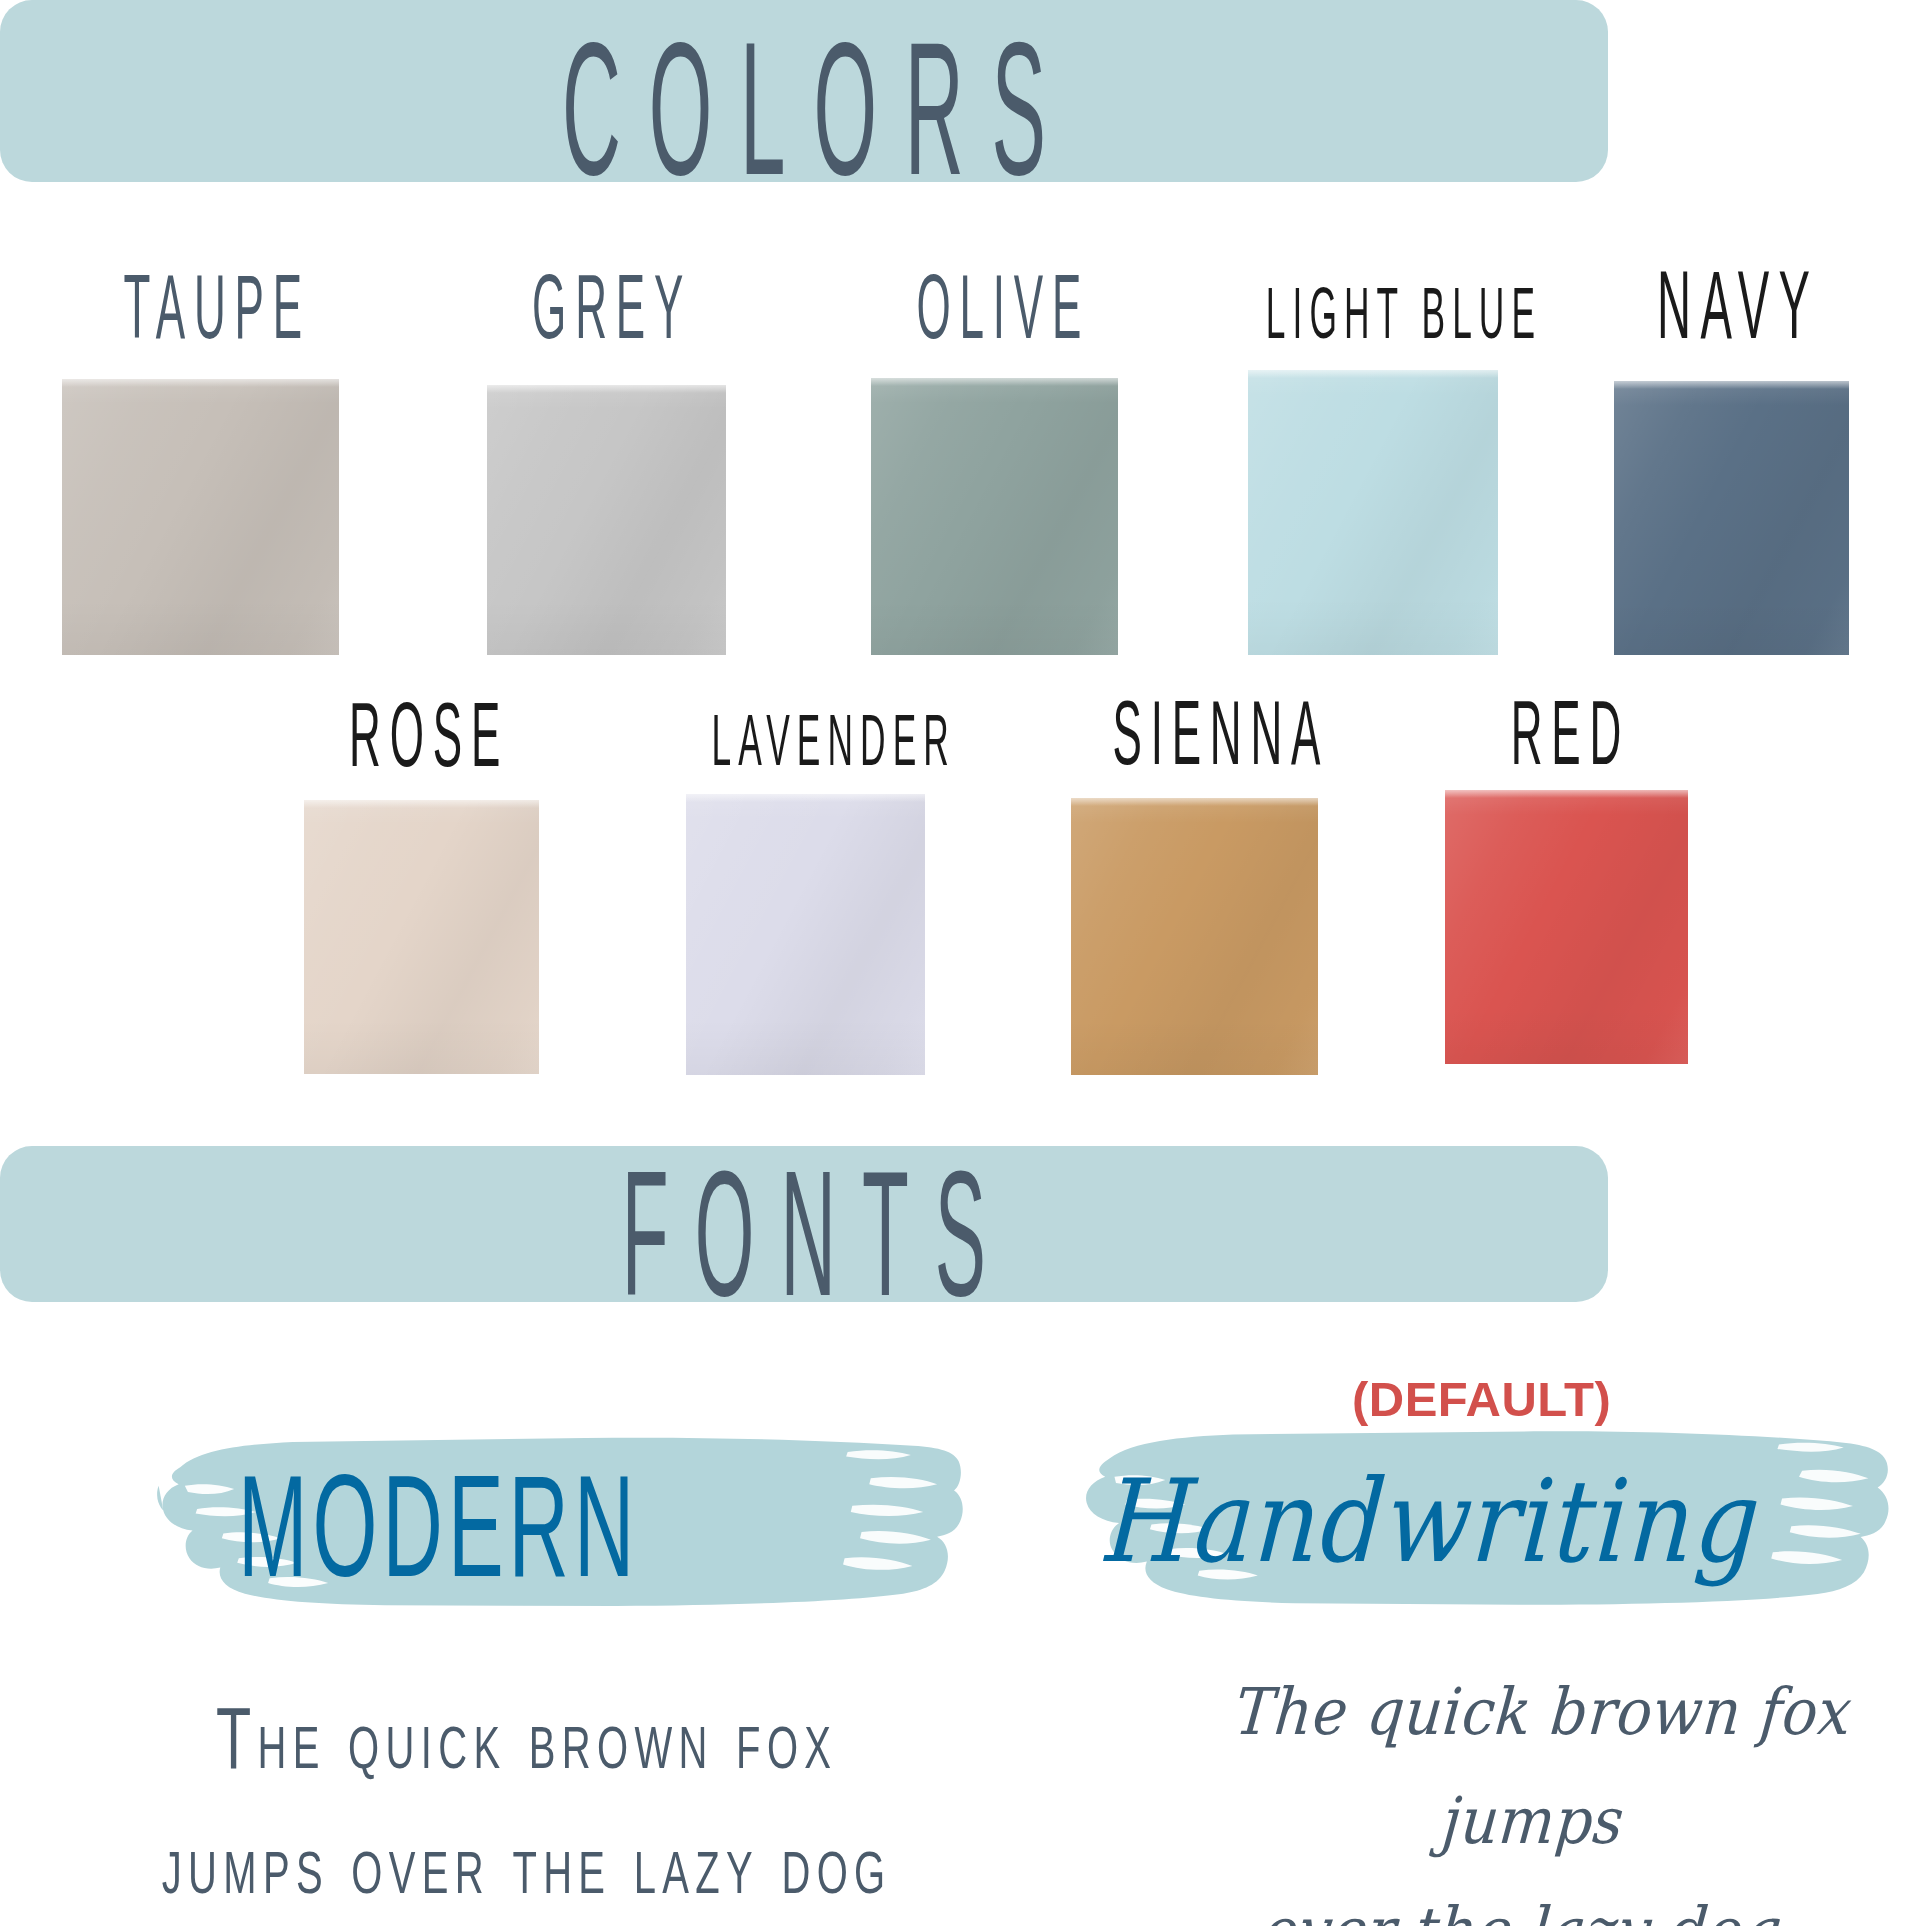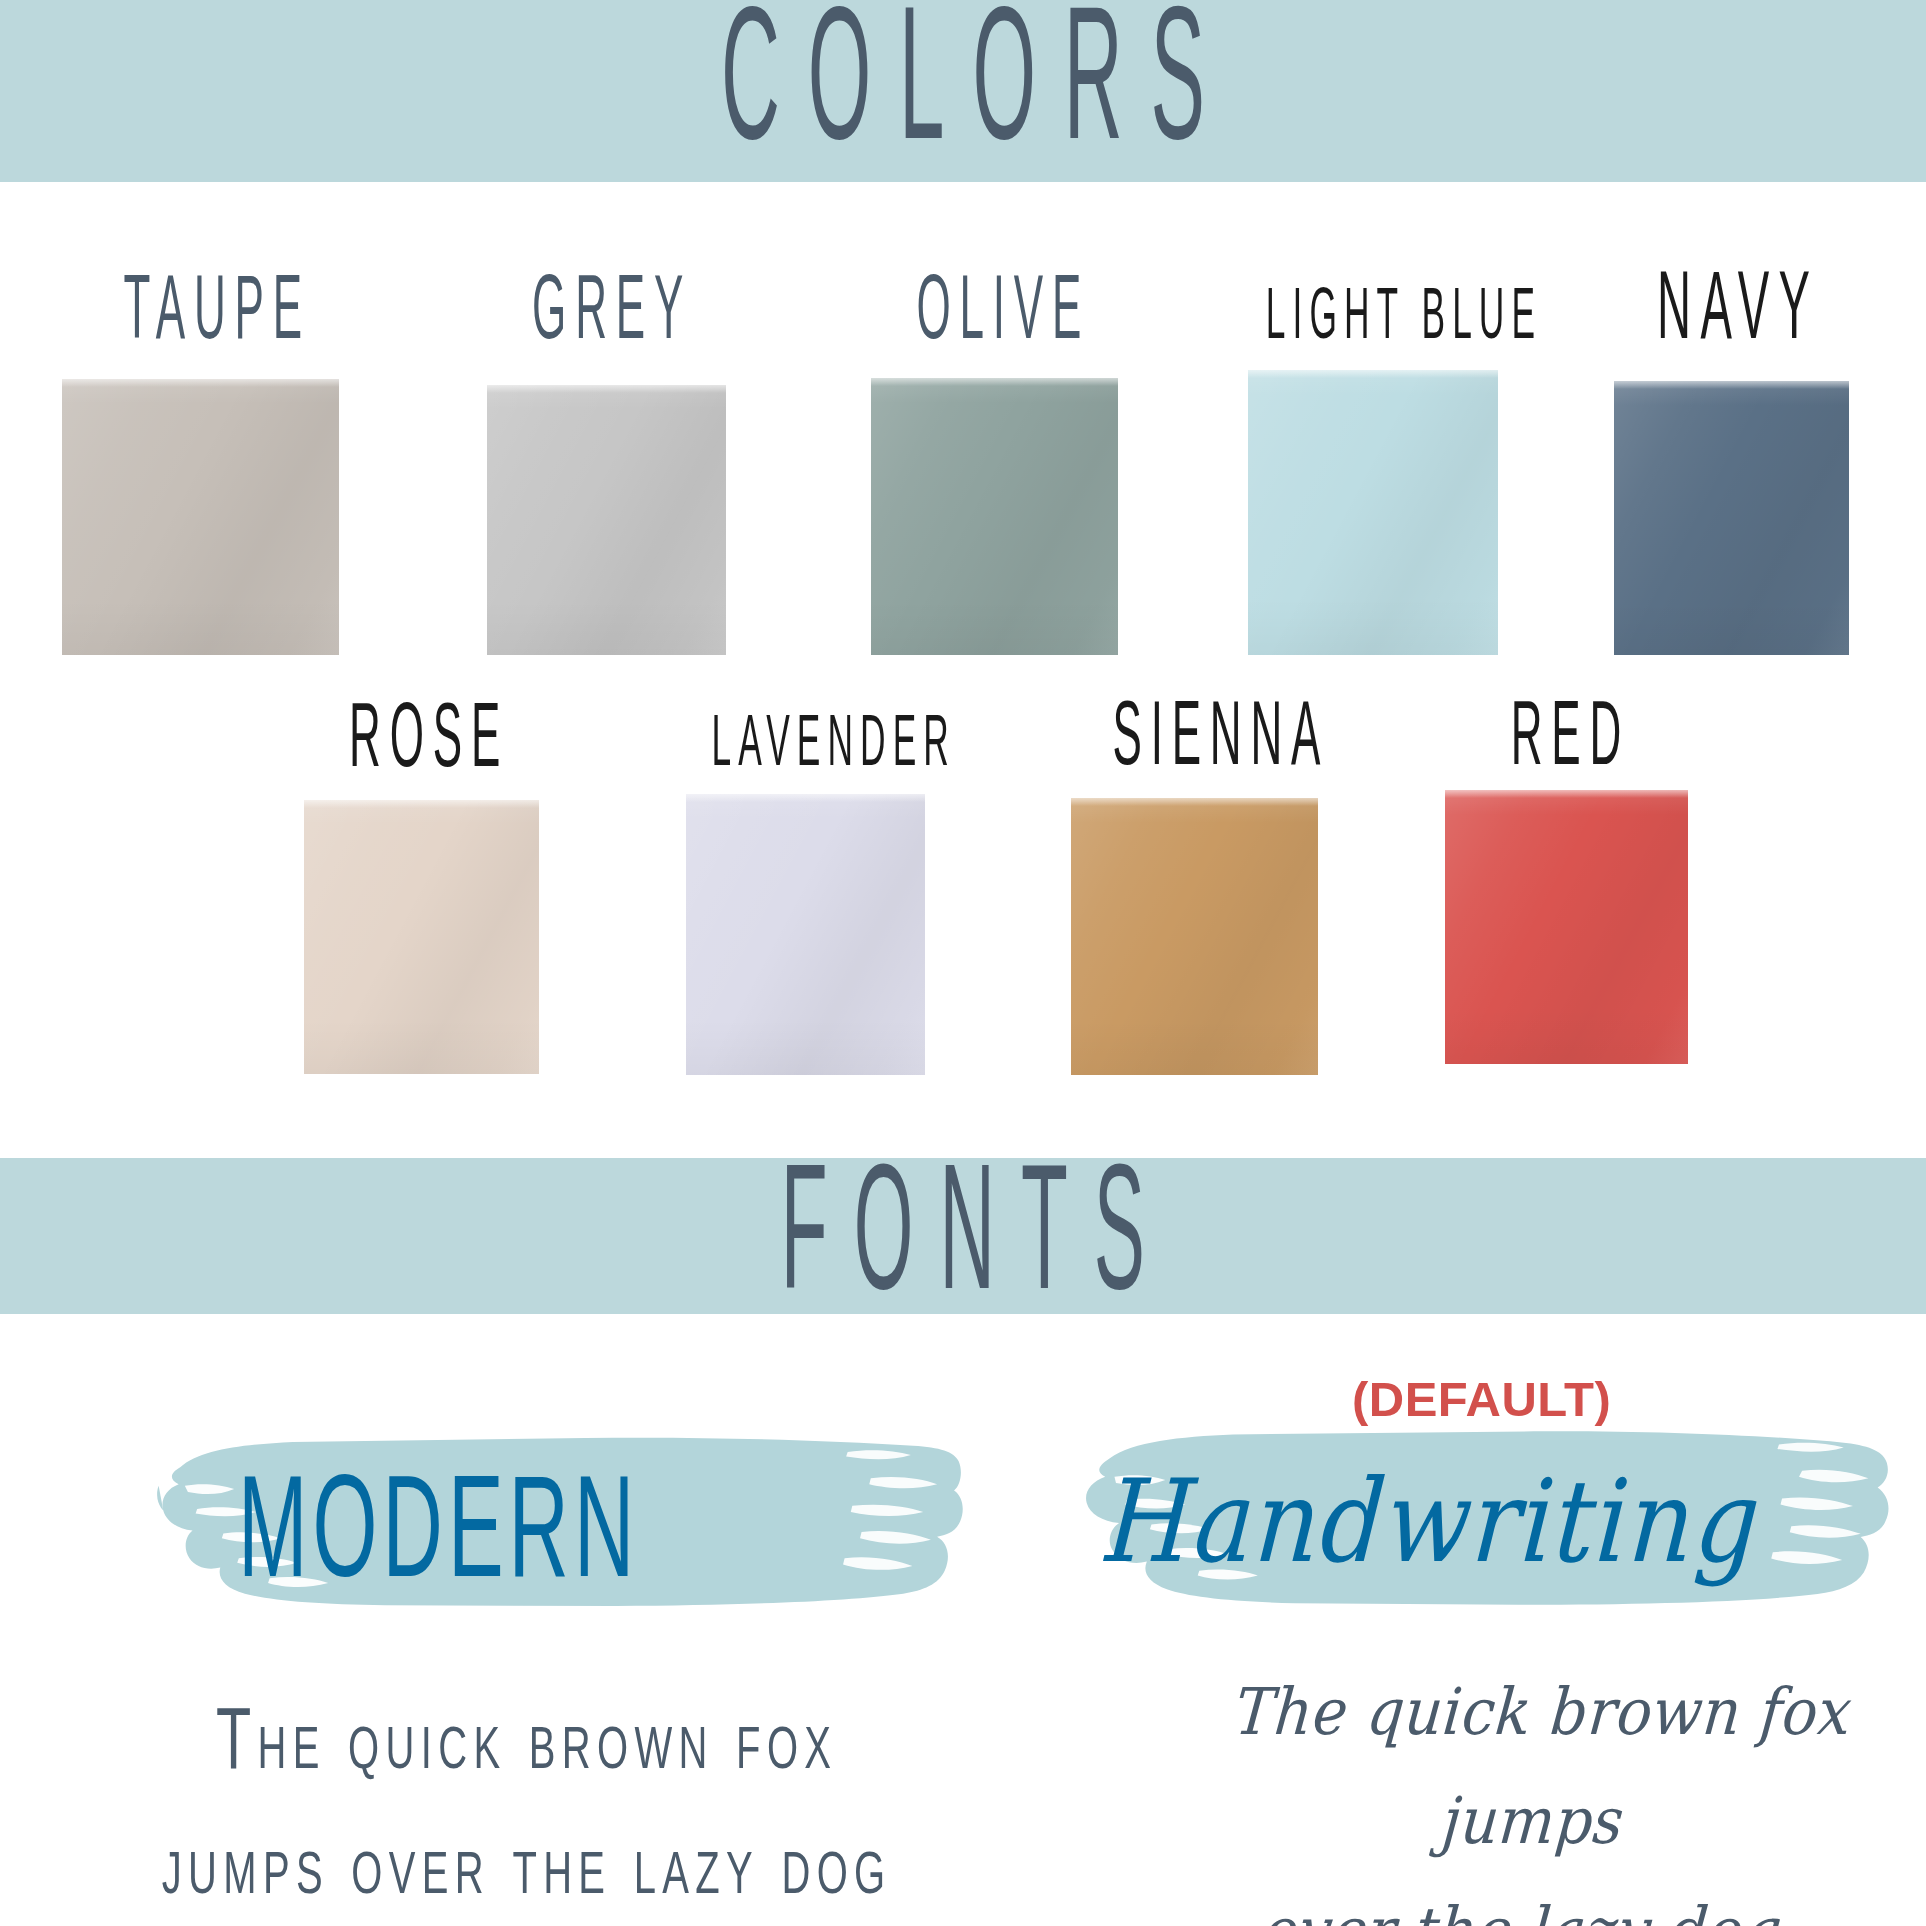--- a/index.html
+++ b/index.html
@@ -13,39 +13,40 @@
     position: relative;
     overflow: hidden;
     font-family: "Liberation Sans", sans-serif;
     -webkit-font-smoothing: antialiased;
   }
 
   
   .banner {
     position: absolute;
     left: 0;
-    width: 1926px;
+    width: 1608px;
     display: flex;
-    align-items: flex-start;
+    align-items: flex-end;
     justify-content: center;
+    border-radius: 32px;
   }
   .banner-title {
     font-family: "Liberation Sans", sans-serif;
     font-weight: 400;
     color: #4b5b6b;
     letter-spacing: 0.34em;
     text-indent: 0.34em;
     transform: scaleX(0.56) scaleY(1.30);
     transform-origin: center center;
     white-space: nowrap;
     line-height: 1;
   }
   #colors-banner { top: 0; height: 182px; background: #bcd8dc; }
   #colors-banner .banner-title { font-size: 146px; }
-  #fonts-banner { top: 1146px; height: 156px; background: #bcd8dc; margin-top: 12px; }
+  #fonts-banner { top: 1146px; height: 156px; background: #bcd8dc; }
   #fonts-banner .banner-title { font-size: 137px; }
 
   
   .swatch-label {
     position: absolute;
     text-align: center;
     white-space: nowrap;
     line-height: 1;
     font-family: "Liberation Sans", sans-serif;
     font-weight: 400;

